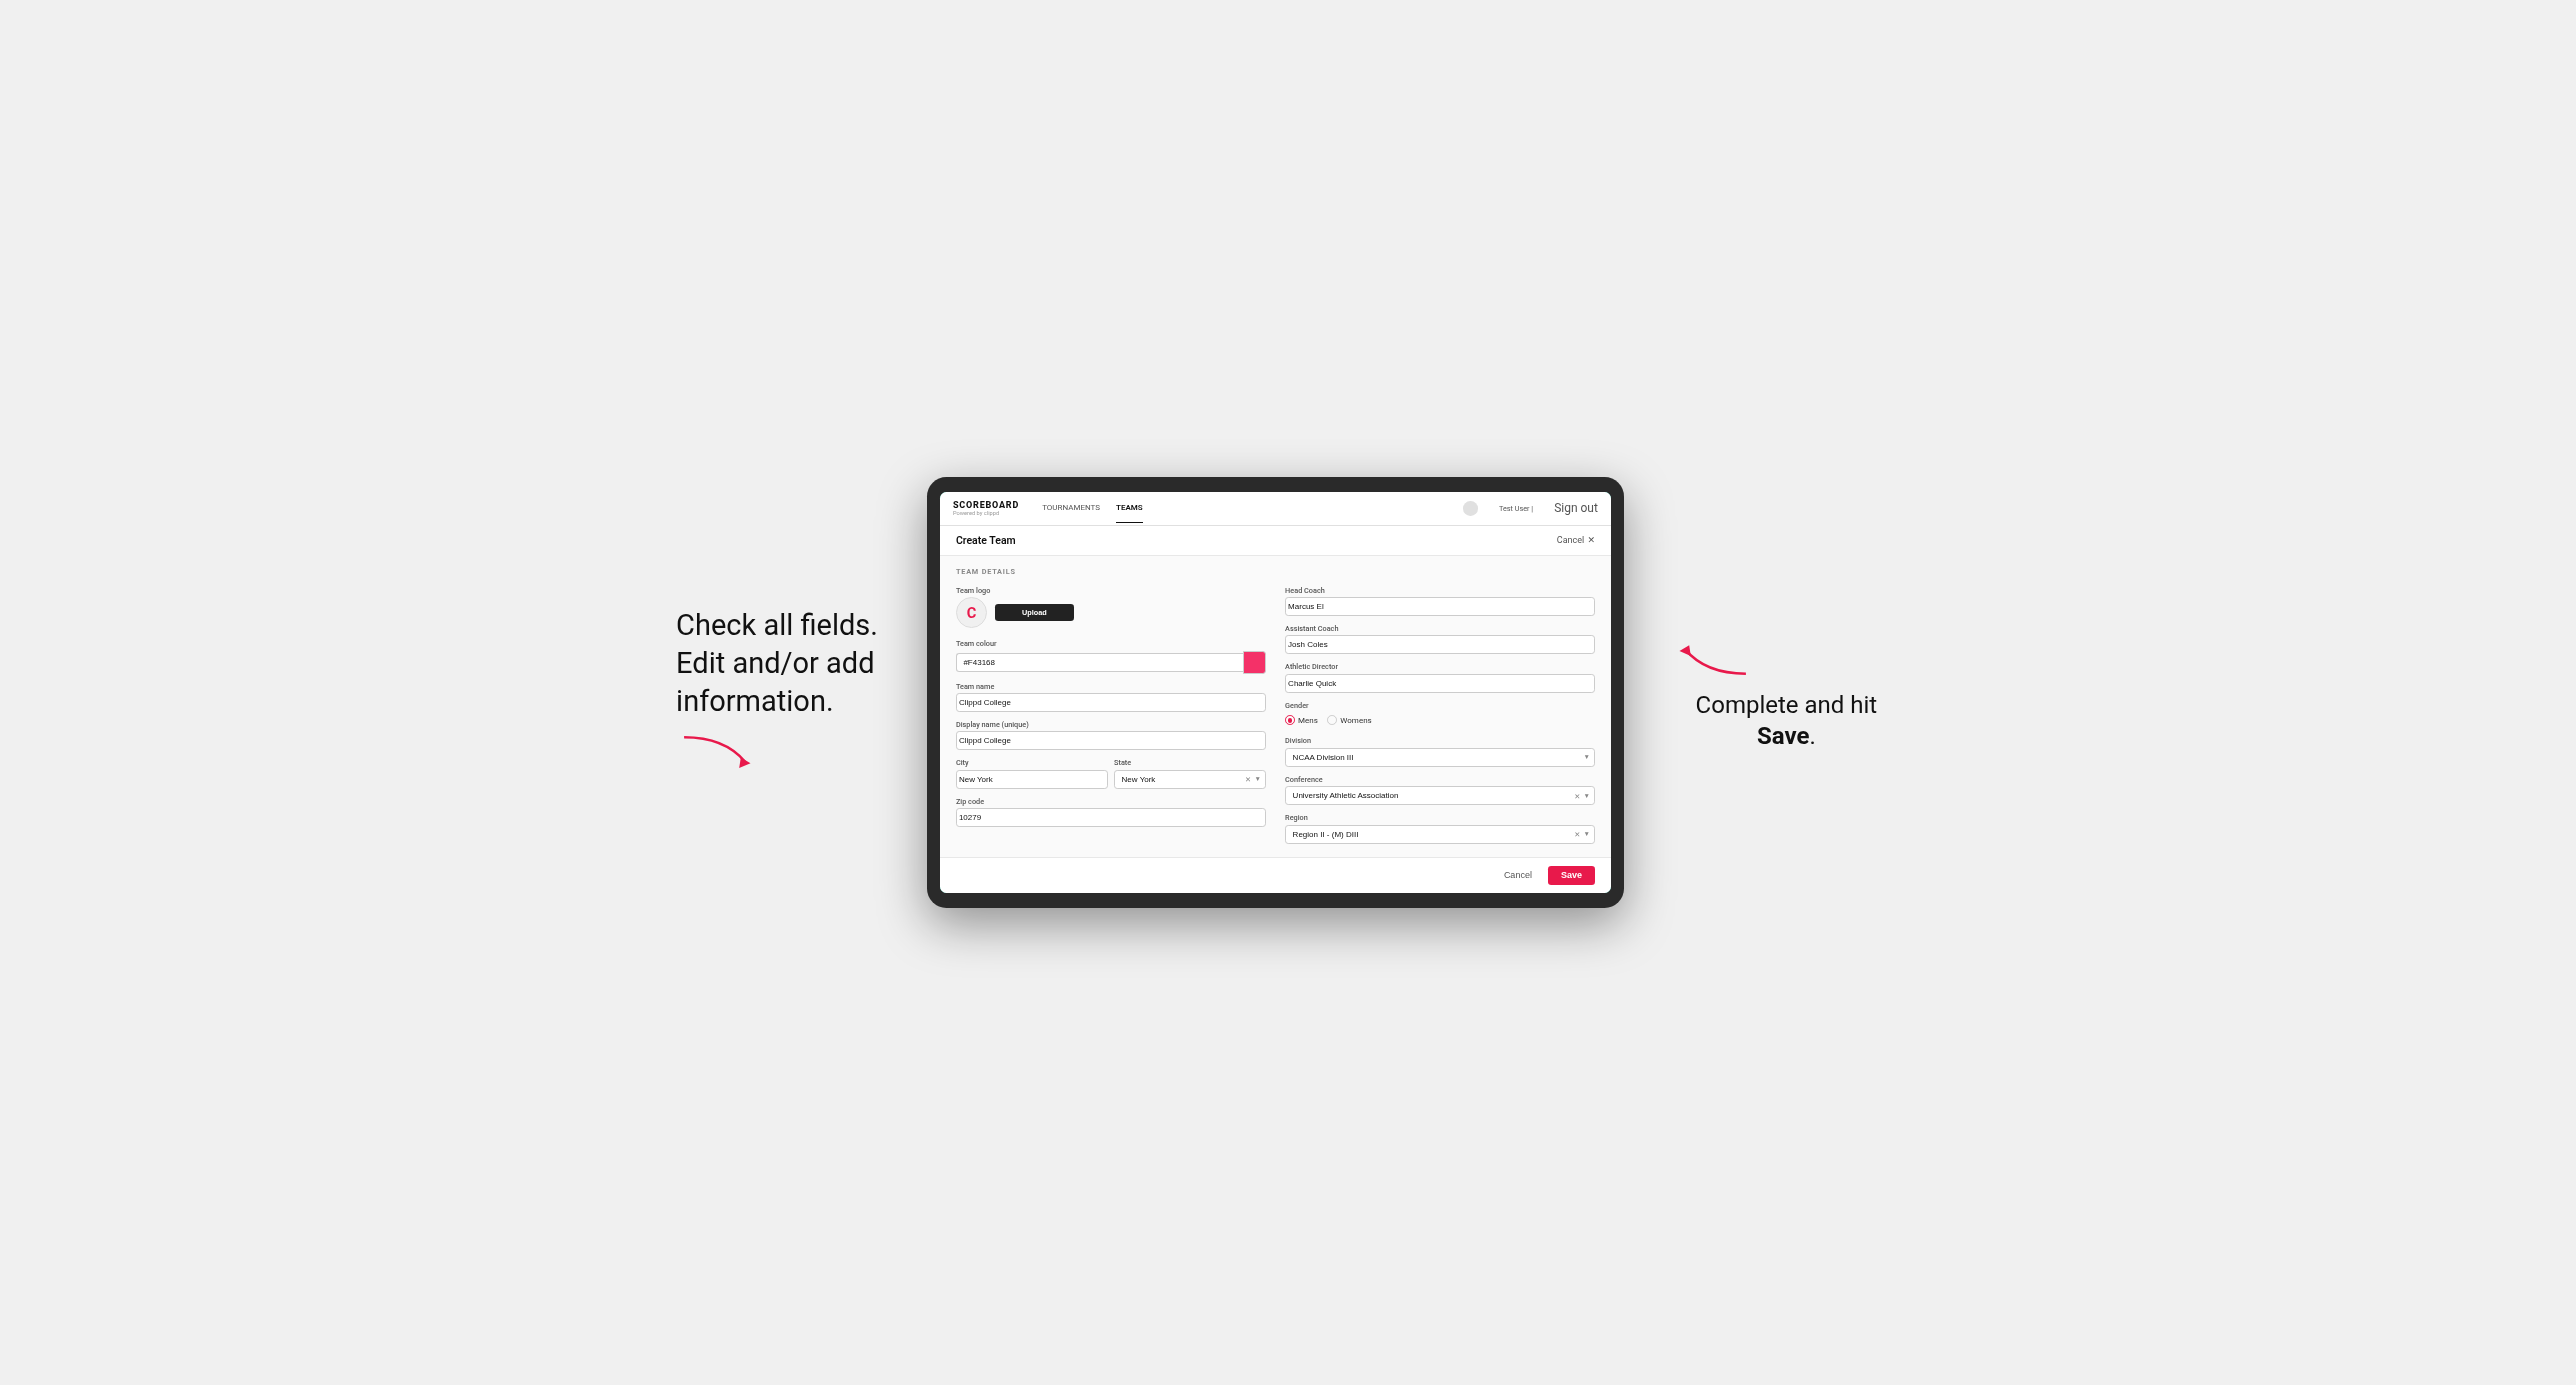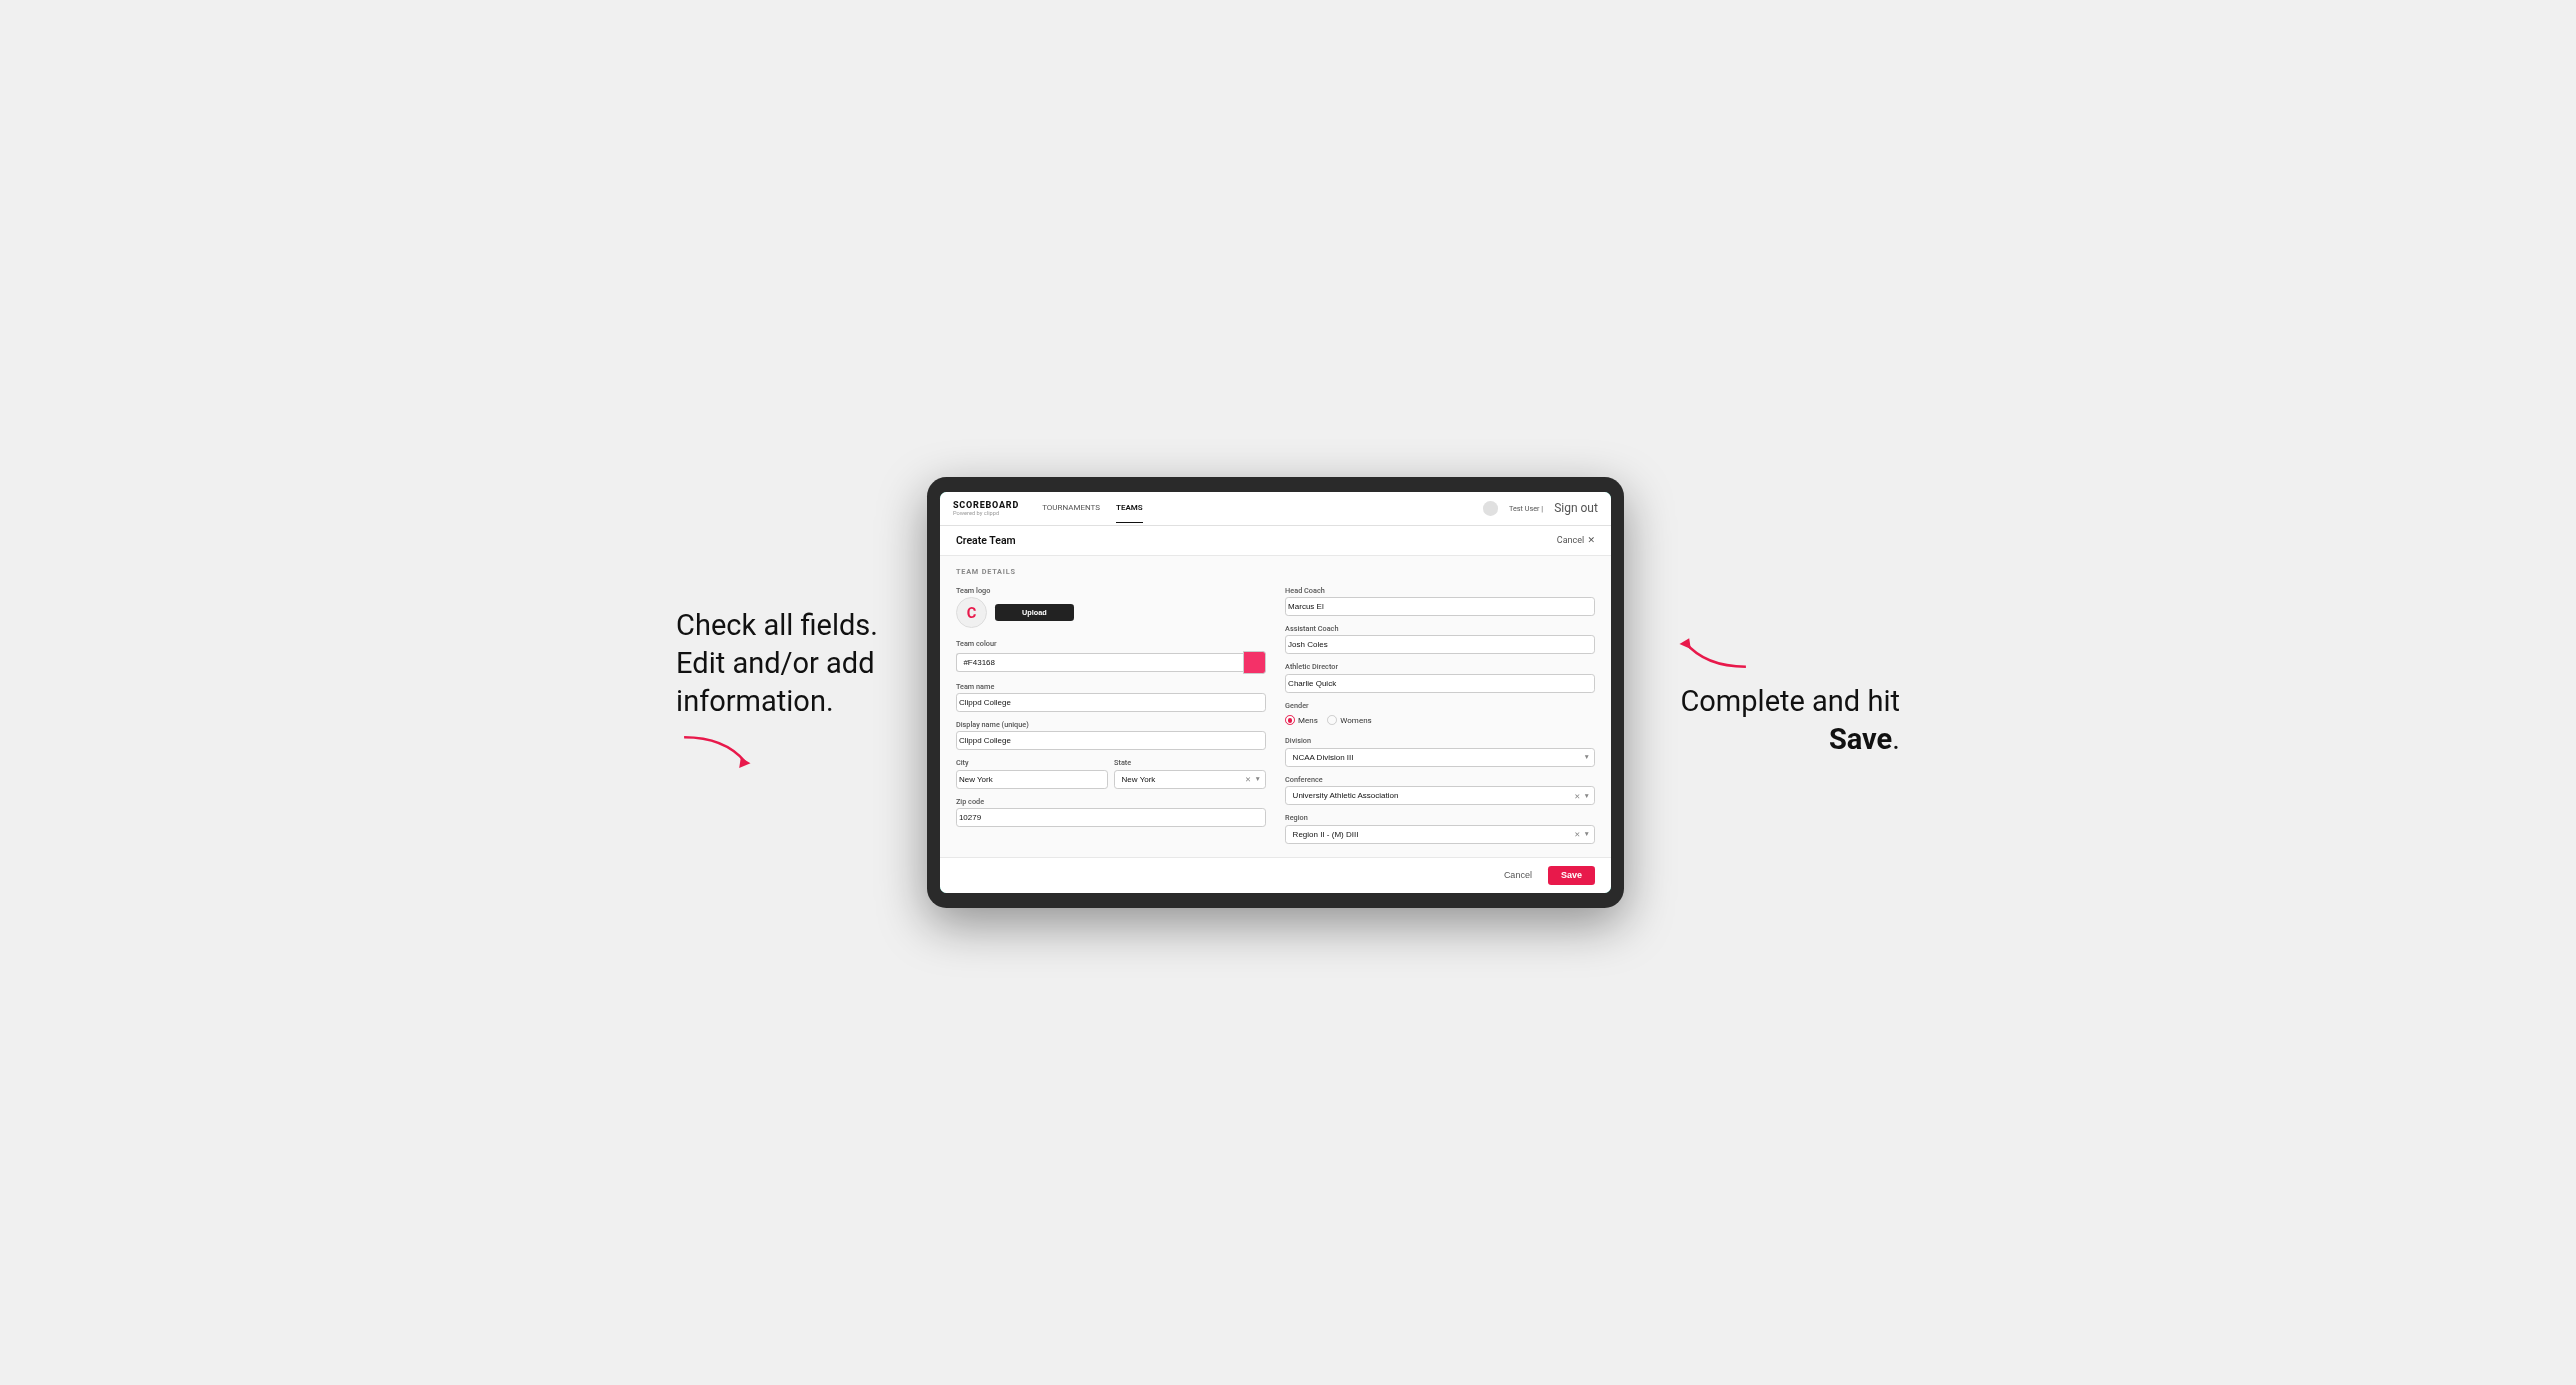--- a/index.html
+++ b/index.html
@@ -24,27 +24,27 @@
     .left-annotation {
       font-size: 29px;
       font-weight: 400;
       color: #111;
       max-width: 227px;
       line-height: 1.3;
       flex-shrink: 0;
     }
 
     .right-annotation {
-      font-size: 29px;
+      font-size: 24px;
       font-weight: 400;
       color: #111;
       max-width: 227px;
       line-height: 1.3;
       flex-shrink: 0;
-      text-align: right;
+      text-align: center;
     }
 
     .right-annotation strong { font-weight: 700; }
 
     .tablet-frame {
       background: #2a2a2a;
       border-radius: 19.4px;
       padding: 14.6px 13px;
       box-shadow: 0 16px 49px rgba(0,0,0,0.4);
       flex-shrink: 0;
@@ -102,21 +102,21 @@
 
     .nav-link.active {
       color: #111;
       border-bottom: 1.6px solid #111;
       font-weight: 600;
     }
 
     .nav-user {
       display: flex;
       align-items: center;
-      gap: 11px;
+      gap: 21px;
       font-size: 7.3px;
       color: #555;
     }
 
     .nav-avatar {
       width: 14.6px;
       height: 14.6px;
       background: #e0e0e0;
       border-radius: 50%;
     }

